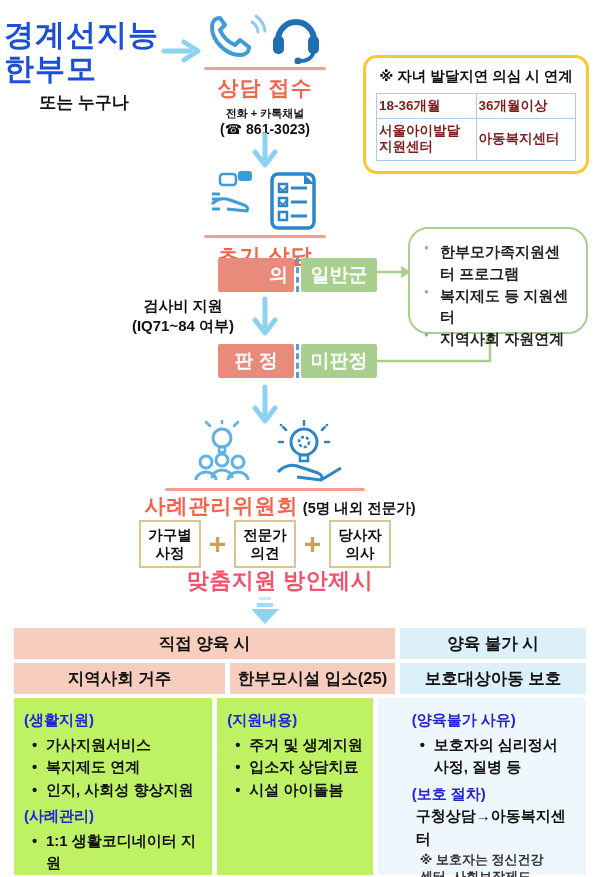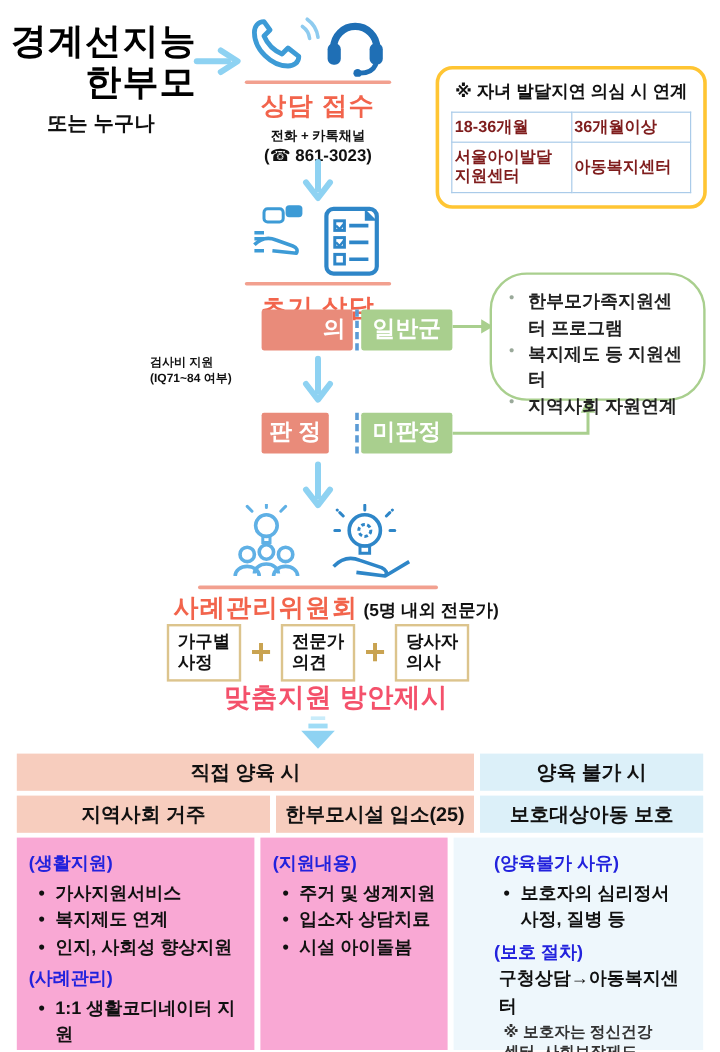--- a/index.html
+++ b/index.html
@@ -4,21 +4,21 @@
 <style>
   * { margin:0; padding:0; box-sizing:border-box; }
   html,body { background:#ffffff; }
   body { font-family:"Liberation Sans","DejaVu Sans",sans-serif; color:#1a1a1a; }
   .canvas { position:relative; width:600px; height:877px; background:#fff; overflow:hidden; }
   .abs { position:absolute; }
   .ml { white-space:pre-line; }
   .center { text-align:center; }
 
   
-  .main-title { font-size:30px; font-weight:bold; color:#000000; line-height:1.12; text-align:right; letter-spacing:1px; }
+  .main-title { font-size:30px; font-weight:bold; color:#1d4ed8; line-height:1.12; text-align:left; letter-spacing:1px; }
   .main-sub { font-size:17px; font-weight:bold; color:#111; text-align:center; margin-top:6px; }
 
   
   .sect-underline { height:3px; background:#f2a08f; border-radius:2px; }
   .sect-title { font-size:21px; font-weight:bold; color:#f2644c; letter-spacing:1px; }
   .intake-line1 { font-size:11px; font-weight:bold; color:#111; }
   .intake-line2 { font-size:14px; font-weight:bold; color:#111; }
 
   
   .ref-box { border:3px solid #ffc533; border-radius:14px; background:#fff; padding:9px 10px 10px; }
@@ -26,42 +26,42 @@
   .ref-table { width:100%; border-collapse:collapse; }
   .ref-table td { border:1.5px solid #aacbe9; font-size:13.5px; font-weight:bold; color:#7f1d1d;
                   text-align:left; vertical-align:middle; padding:4px 2px; line-height:1.2; }
 
   
   .tag { height:34px; line-height:34px; text-align:center; font-size:19px; font-weight:bold; color:#fff; border-radius:2px; }
   .tag-red { background:#e98b7a; }
   .tag-green { background:#a9cf8e; }
   .dash-v { border-left:3px dashed #5b9bd5; }
 
-  .note-left { font-size:10px; font-weight:bold; color:#111; text-align:left; line-height:1.3; }
+  .note-left { font-size:15px; font-weight:bold; color:#111; text-align:center; line-height:1.3; }
 
   
   .green-box { border:2.5px solid #a9cf8e; border-radius:20px; background:#fff; padding:12px 12px 10px 14px; }
   .green-box ul { list-style:none; }
   .green-box li { font-size:15px; font-weight:bold; color:#222; line-height:1.45; padding-left:16px; position:relative; }
   .green-box li::before { content:"●"; position:absolute; left:0; top:1px; font-size:8px; color:#9aa99a; }
 
   .committee-sub { font-size:14.5px; font-weight:bold; color:#111; }
 
   
   .input-box { border:2px solid #dcc48d; background:#fff; font-size:14.5px; font-weight:bold; color:#111;
-               line-height:1.25; padding:4px 7px; }
+               text-align:center; line-height:1.25; padding:4px 7px; }
   .plus { color:#c9a351; font-size:30px; font-weight:bold; line-height:1; }
 
   .result-title { font-size:22px; font-weight:bold; color:#f4516b; letter-spacing:0.5px; }
 
   
   .bt-cell { display:flex; align-items:center; justify-content:center; font-size:16.5px; font-weight:bold; color:#111; }
   .bg-salmon { background:#f7cdbe; }
   .bg-blue { background:#dcf0f9; }
-  .bg-salmon-lt { background:#f9a8d4; }
+  .bg-salmon-lt { background:#bef264; }
   .bg-blue-lt { background:#eef7fc; }
   .bt-body { padding:9px 8px 8px 10px; font-size:15px; line-height:1.5; }
   .blue-head { color:#2222dd; font-weight:bold; font-size:15px; margin-top:2px; }
   .bt-body ul { list-style:none; margin:2px 0 4px 0; }
   .bt-body li { padding-left:22px; position:relative; color:#111; font-weight:bold; }
   .bt-body li::before { content:"•"; position:absolute; left:8px; top:0; color:#111; }
   .proc-line { font-weight:bold; color:#111; padding-left:4px; }
   .proc-note { font-size:13px; font-weight:bold; color:#333; line-height:1.3; padding-left:8px; margin-top:2px; }
 </style>
 </head>
@@ -150,30 +150,30 @@
   </svg>
 
   <div class="abs note-left ml" style="left:125px; top:296px; width:116px;">검사비 지원
 (IQ71~84 여부)</div>
 
   <svg class="abs" style="left:251px; top:296px;" width="28" height="42">
     <line x1="14" y1="3" x2="14" y2="30" stroke="#8ed2f2" stroke-width="5" stroke-linecap="round"></line>
     <polyline points="4,24 14,37 24,24" fill="none" stroke="#8ed2f2" stroke-width="5" stroke-linejoin="round" stroke-linecap="round"></polyline>
   </svg>
 
-  <div class="abs tag tag-red" style="left:218px; top:344px; width:56px;">판 정</div>
+  <div class="abs tag tag-red" style="left:218px; top:344px; width:76px;">판 정</div>
   <div class="abs dash-v" style="left:296px; top:344px; height:34px;"></div>
   <div class="abs tag tag-green" style="left:301px; top:344px; width:76px;">미판정</div>
 
   <svg class="abs" style="left:377px; top:330px;" width="125" height="34">
     <polyline points="0,31 113,31 113,12" fill="none" stroke="#a9cf8e" stroke-width="2.5"></polyline>
     <polygon points="107,14 113,2 119,14" fill="#a9cf8e"></polygon>
   </svg>
 
-  <div class="abs green-box" style="left:408px; top:227px; width:180px; height:107px;border-radius:31px;">
+  <div class="abs green-box" style="left:408px; top:227px; width:180px; height:107px;">
     <ul>
       <li>한부모가족지원센터 프로그램</li>
       <li>복지제도 등 지원센터</li>
       <li>지역사회 자원연계</li>
     </ul>
   </div>
 
   <svg class="abs" style="left:251px; top:384px;" width="28" height="42">
     <line x1="14" y1="3" x2="14" y2="30" stroke="#8ed2f2" stroke-width="5" stroke-linecap="round"></line>
     <polyline points="4,24 14,37 24,24" fill="none" stroke="#8ed2f2" stroke-width="5" stroke-linejoin="round" stroke-linecap="round"></polyline>

